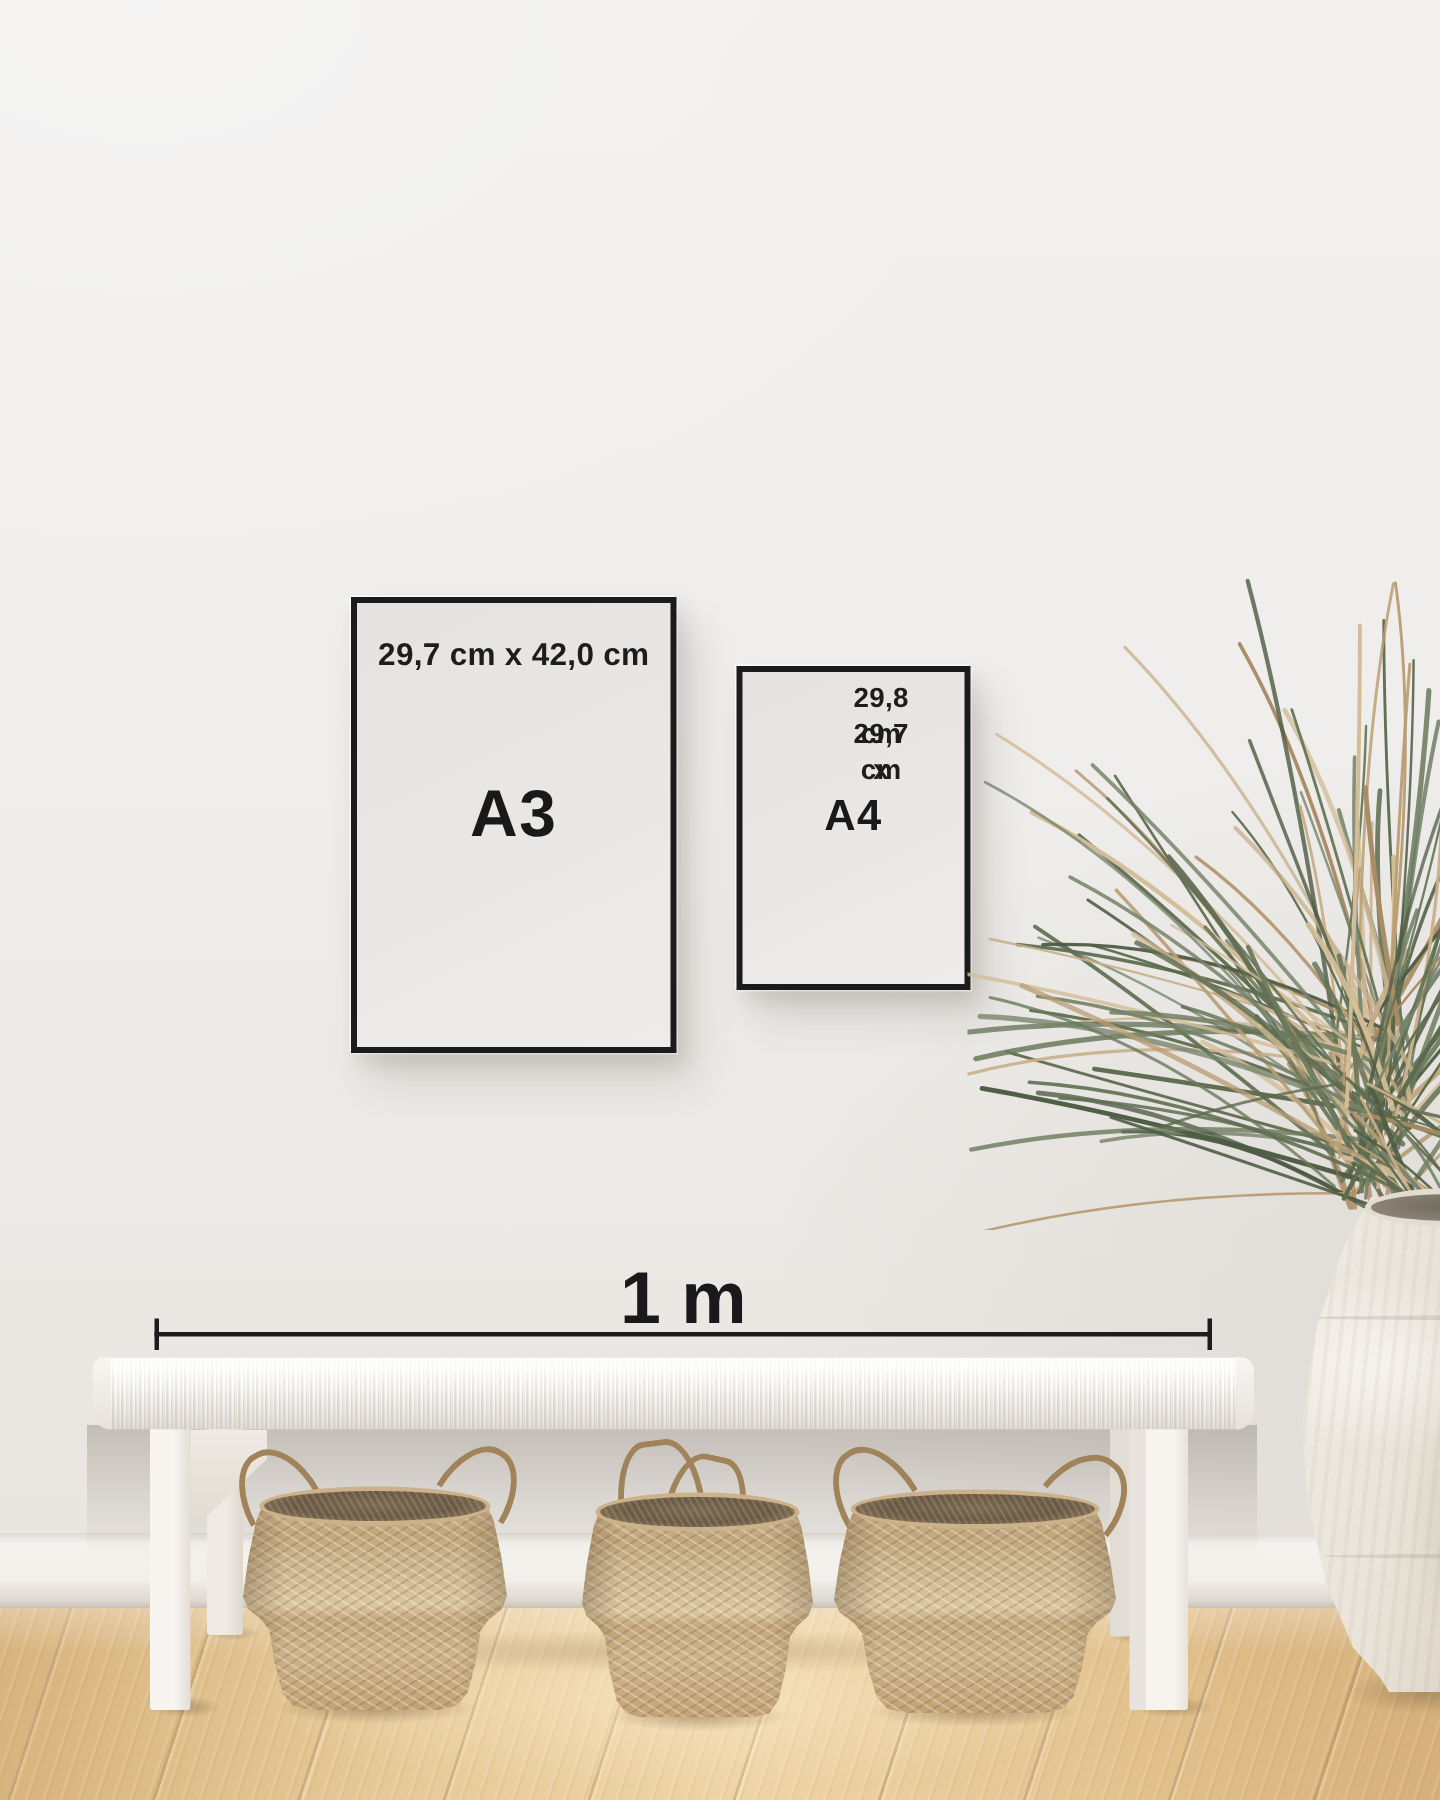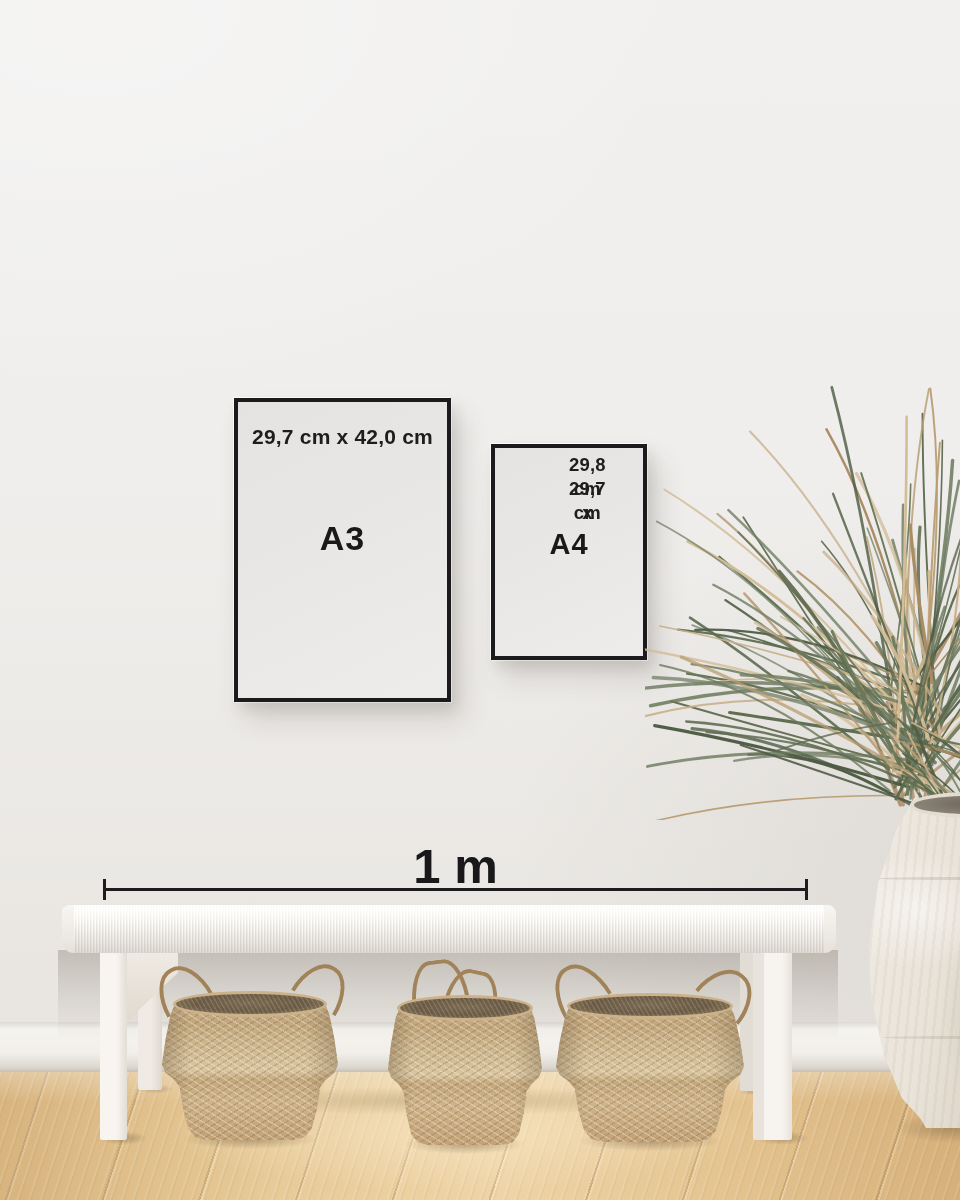--- a/index.html
+++ b/index.html
@@ -27,21 +27,21 @@
   
   .frame{background:linear-gradient(155deg,#e4e3e1 0%,#e9e8e6 55%,#edecea 100%);
     border:4px solid #1b1b1e;
     box-shadow:-1px -1px 0 rgba(255,255,255,0.75), 1px 1px 0 rgba(255,255,255,0.45),
       12px 18px 26px rgba(80,70,60,0.16), 5px 8px 12px rgba(80,70,60,0.12);
     display:flex;flex-direction:column;align-items:center;}
   .frame-a3{left:234px;top:398px;width:217px;height:304px;}
   .frame-a4{left:491px;top:444px;width:156px;height:216px;}
   .paper-label{position:static;color:#191919;font-weight:700;line-height:1;letter-spacing:1px;}
   .paper-dims{position:static;color:#1d1d1d;font-weight:700;letter-spacing:0.2px;text-align:center;}
-  .frame-a3 .paper-label{margin-top:119px;font-size:34px;}
+  .frame-a3 .paper-label{margin-top:119px;font-size:44px;}
   .frame-a3 .paper-dims{margin-top:24px;font-size:21px;line-height:1;}
   .frame-a4 .paper-label{margin-top:82px;font-size:29px;}
   .frame-a4 .paper-dims{margin-top:5px;font-size:18.5px;line-height:24px;}
   
   .scale{left:103px;top:842px;width:705px;height:50px;}
   .scale-label{left:0;top:0;width:705px;text-align:center;font-size:49px;font-weight:700;color:#19191b;line-height:1;}
   .scale-line{left:0;top:46px;width:705px;height:3px;background:#1c1c1e;}
   .scale-line::before,.scale-line::after{content:"";position:absolute;top:-9px;width:3px;height:21px;background:#1c1c1e;}
   .scale-line::before{left:0;}
   .scale-line::after{right:0;}

